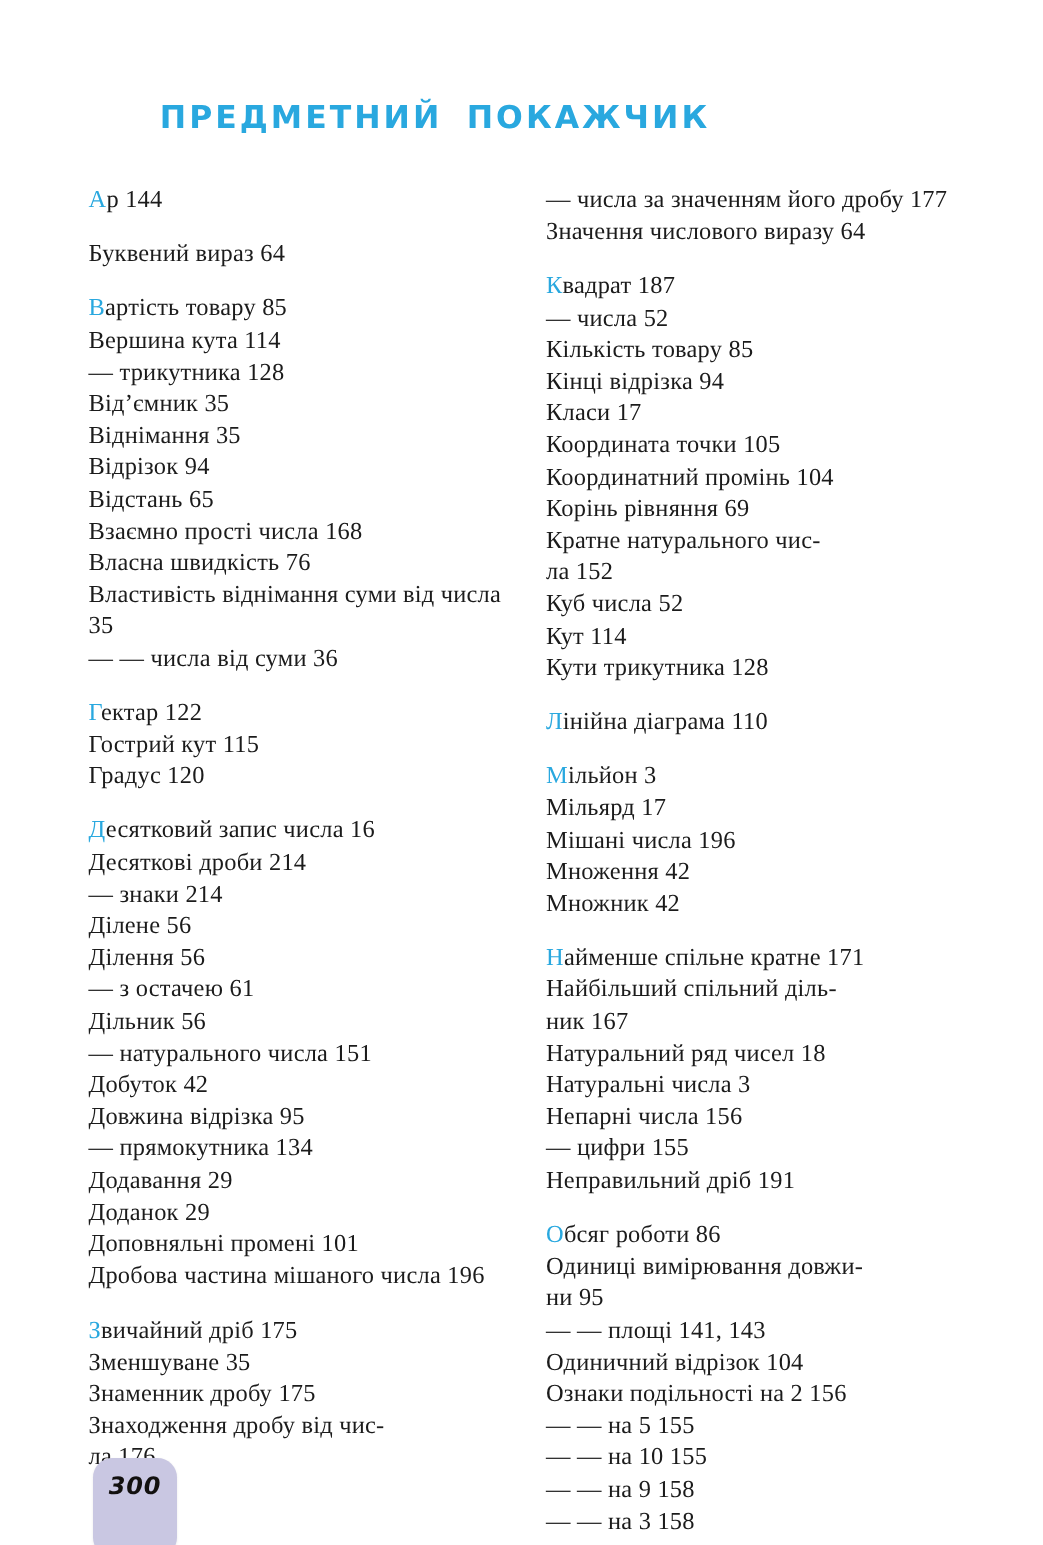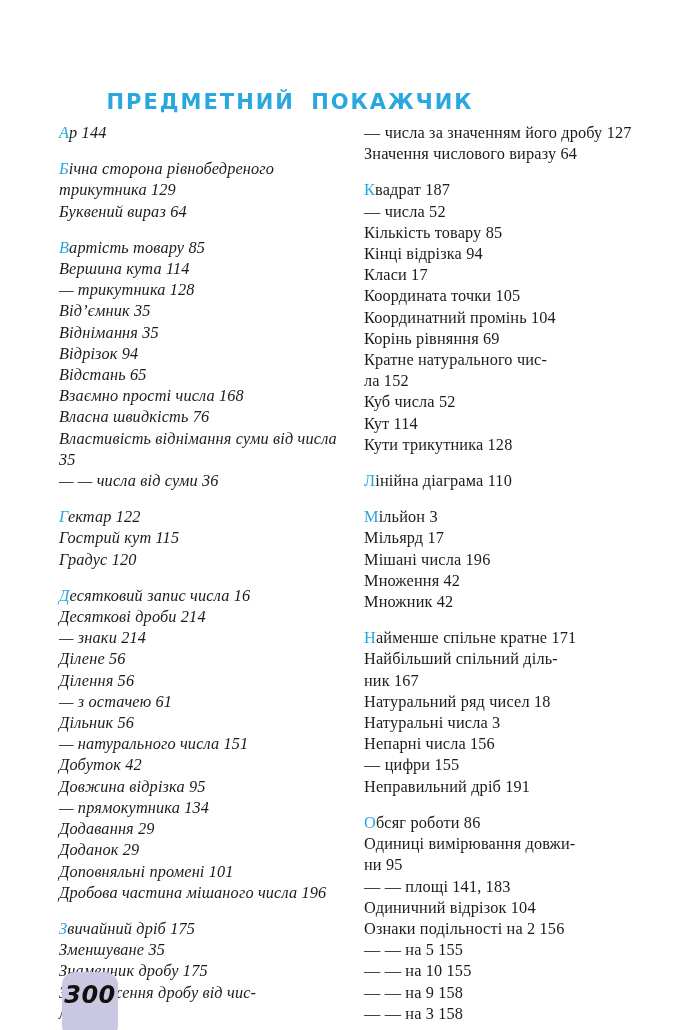--- a/index.html
+++ b/index.html
@@ -29,36 +29,35 @@
     left: 0;
     width: 580px;
     text-align: center;
     color: #29a8df;
     font-family: "DejaVu Sans", "Liberation Sans", sans-serif;
     font-size: 21px;
     font-weight: bold;
     letter-spacing: 2.0px;
     word-spacing: 7px;
     white-space: nowrap;
-    margin-top: 24px;
   }
 
   .columns {
     position: absolute;
     top: 122px;
     left: 0;
     width: 695px;
     height: 830px;
   }
 
   .col {
     position: absolute;
     top: 0;
   }
-  .col-left  { left: 59px;  width: 290px; font-style: italic; }
+  .col-left  { left: 59px;  width: 290px; }
   .col-right { left: 364px; width: 292px; }
 
   .group {
     margin: 0 0 15px 0;
   }
   .group:last-child { margin-bottom: 0; }
 
   .entry {
     font-size: 16.3px;
     line-height: 21.2px;
@@ -87,39 +86,38 @@
   }
   .page-number span {
     position: absolute;
     left: 0;
     top: 9px;
     width: 56px;
     text-align: center;
     font-family: "DejaVu Sans", "Liberation Sans", sans-serif;
     font-style: italic;
     font-weight: bold;
-    font-size: 24px;
+    font-size: 16px;
     color: #12100f;
     letter-spacing: 0.5px;
   }
 </style>
 </head>
 <body>
 
 <div class="page">
 
   <div class="page-title">ПРЕДМЕТНИЙ  ПОКАЖЧИК</div>
 
   <div class="columns">
     <div class="col col-left" id="col-left">
         <div class="group">
           <div class="entry"><span class="initial">А</span><span>р 144</span></div>
         </div>
         <div class="group">
-          <div class="entry"><span class="initial">Б</span><span>ічна сторона рівнобедреного трикутника 129</span></div>
           <div class="entry">Буквений вираз 64</div>
         </div>
         <div class="group">
           <div class="entry"><span class="initial">В</span><span>артість товару 85</span></div>
           <div class="entry">Вершина кута 114</div>
           <div class="entry dash">— трикутника 128</div>
           <div class="entry">Від’ємник 35</div>
           <div class="entry">Віднімання 35</div>
           <div class="entry">Відрізок 94</div>
           <div class="entry">Відстань 65</div>
@@ -153,21 +151,21 @@
         <div class="group">
           <div class="entry"><span class="initial">З</span><span>вичайний дріб 175</span></div>
           <div class="entry">Зменшуване 35</div>
           <div class="entry">Знаменник дробу 175</div>
           <div class="entry">Знаходження дробу від чис-
 ла 176</div>
         </div>
       </div>
     <div class="col col-right" id="col-right">
         <div class="group">
-          <div class="entry dash">— числа за значенням його дробу 127</div>
+          <div class="entry dash">— числа за значенням його дробу 177</div>
           <div class="entry">Значення числового виразу 64</div>
         </div>
         <div class="group">
           <div class="entry"><span class="initial">К</span><span>вадрат 187</span></div>
           <div class="entry dash">— числа 52</div>
           <div class="entry">Кількість товару 85</div>
           <div class="entry">Кінці відрізка 94</div>
           <div class="entry">Класи 17</div>
           <div class="entry">Координата точки 105</div>
           <div class="entry">Координатний промінь 104</div>
@@ -195,21 +193,21 @@
           <div class="entry">Натуральний ряд чисел 18</div>
           <div class="entry">Натуральні числа 3</div>
           <div class="entry">Непарні числа 156</div>
           <div class="entry dash">— цифри 155</div>
           <div class="entry">Неправильний дріб 191</div>
         </div>
         <div class="group">
           <div class="entry"><span class="initial">О</span><span>бсяг роботи 86</span></div>
           <div class="entry">Одиниці вимірювання довжи-
 ни 95</div>
-          <div class="entry dash">— — площі 141, 183</div>
+          <div class="entry dash">— — площі 141, 143</div>
           <div class="entry">Одиничний відрізок 104</div>
           <div class="entry">Ознаки подільності на 2 156</div>
           <div class="entry dash">— — на 5 155</div>
           <div class="entry dash">— — на 10 155</div>
           <div class="entry dash">— — на 9 158</div>
           <div class="entry dash">— — на 3 158</div>
         </div>
       </div>
   </div>
 

